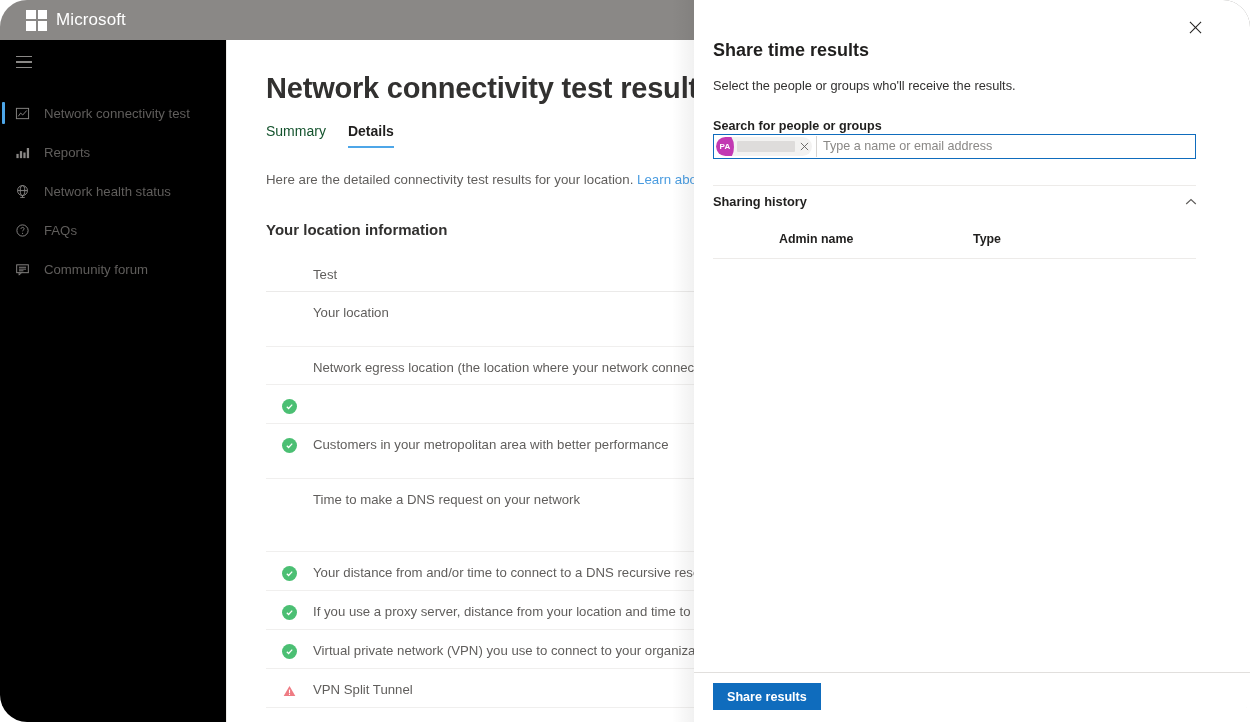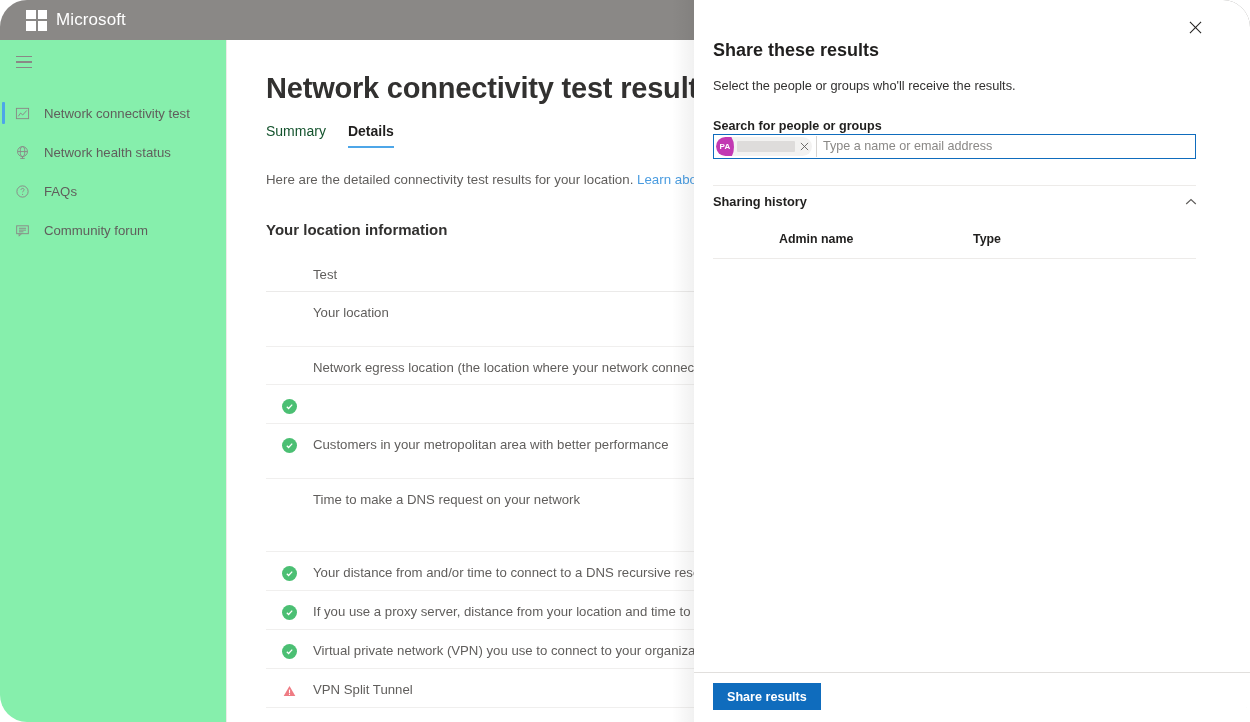--- a/index.html
+++ b/index.html
@@ -56,21 +56,21 @@
     letter-spacing: .1px;
     font-weight: 400;
   }
 
   
   .sidenav {
     position: absolute;
     top: 40px; left: 0;
     width: 227px;
     height: 682px;
-    background: #86efac;
+    background: #000000;
     border-right: 1px solid #edebe9;
     box-sizing: border-box;
   }
   .hamburger {
     width: 48px; height: 40px;
     display: flex; flex-direction: column;
     justify-content: center; align-items: center;
     gap: 4px;
     margin-top: 2px;
     cursor: pointer;
@@ -392,20 +392,32 @@
           <span class="bar"></span>
           <span class="nav-icon">
             <svg width="15" height="15" viewBox="0 0 16 16" fill="none" stroke="#8a8886" stroke-width="1">
               <rect x="1.5" y="2.5" width="13" height="11"></rect>
               <polyline points="3.5,11 6,7.5 8.2,9.6 12.5,4.8" stroke="#8a8886" stroke-width="1" fill="none"></polyline>
             </svg>
           </span>
           <span class="nav-label">Network connectivity test</span>
         </div>
 
+        <div class="nav-item">
+          <span class="bar"></span>
+          <span class="nav-icon">
+            <svg width="15" height="15" viewBox="0 0 16 16">
+              <rect x="1.5" y="9.5" width="2.4" height="4.5" fill="#8a8886"></rect>
+              <rect x="5.2" y="6.5" width="2.4" height="7.5" fill="#8a8886"></rect>
+              <rect x="8.9" y="8" width="2.4" height="6" fill="#8a8886"></rect>
+              <rect x="12.6" y="3.2" width="2.4" height="10.8" fill="#8a8886"></rect>
+            </svg>
+          </span>
+          <span class="nav-label">Reports</span>
+        </div>
 
         <div class="nav-item">
           <span class="bar"></span>
           <span class="nav-icon">
             <svg width="15" height="15" viewBox="0 0 16 16" fill="none" stroke="#8a8886" stroke-width="1">
               <circle cx="8" cy="7" r="5.3"></circle>
               <ellipse cx="8" cy="7" rx="2.4" ry="5.3"></ellipse>
               <line x1="2.8" y1="7" x2="13.2" y2="7"></line>
               <line x1="8" y1="12.3" x2="8" y2="14.3"></line>
               <line x1="5.6" y1="14.3" x2="10.4" y2="14.3"></line>
@@ -555,21 +567,21 @@
 
   <aside class="panel">
 
     <div class="panel-close">
       <svg width="13" height="13" viewBox="0 0 14 14" stroke="#201f1e" stroke-width="1.1">
         <line x1="1" y1="1" x2="13" y2="13"></line>
         <line x1="13" y1="1" x2="1" y2="13"></line>
       </svg>
     </div>
 
-    <div class="panel-title">Share these results</div>
+    <div class="panel-title">Share time results</div>
     <div class="panel-sub">Select the people or groups who'll receive the results.</div>
 
     <div class="field-label">Search for people or groups</div>
 
     <div class="picker">
       <div class="token">
         <span class="token-avatar">PA</span>
         <span class="token-name"></span>
         <span class="token-x">
           <svg width="9" height="9" viewBox="0 0 10 10" stroke="#605e5c" stroke-width="1">

